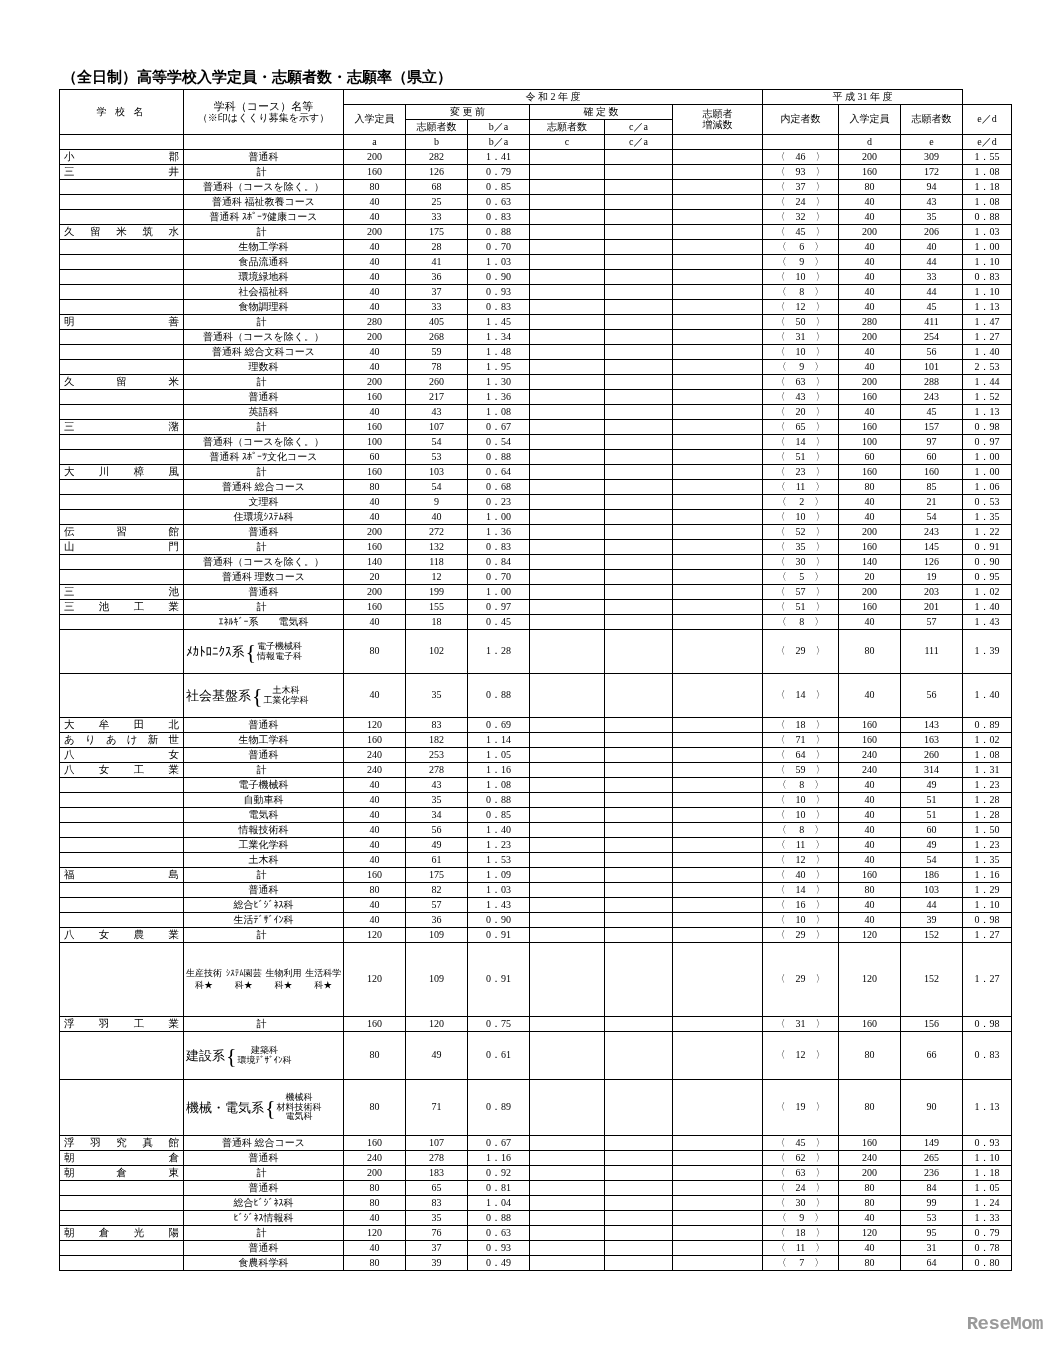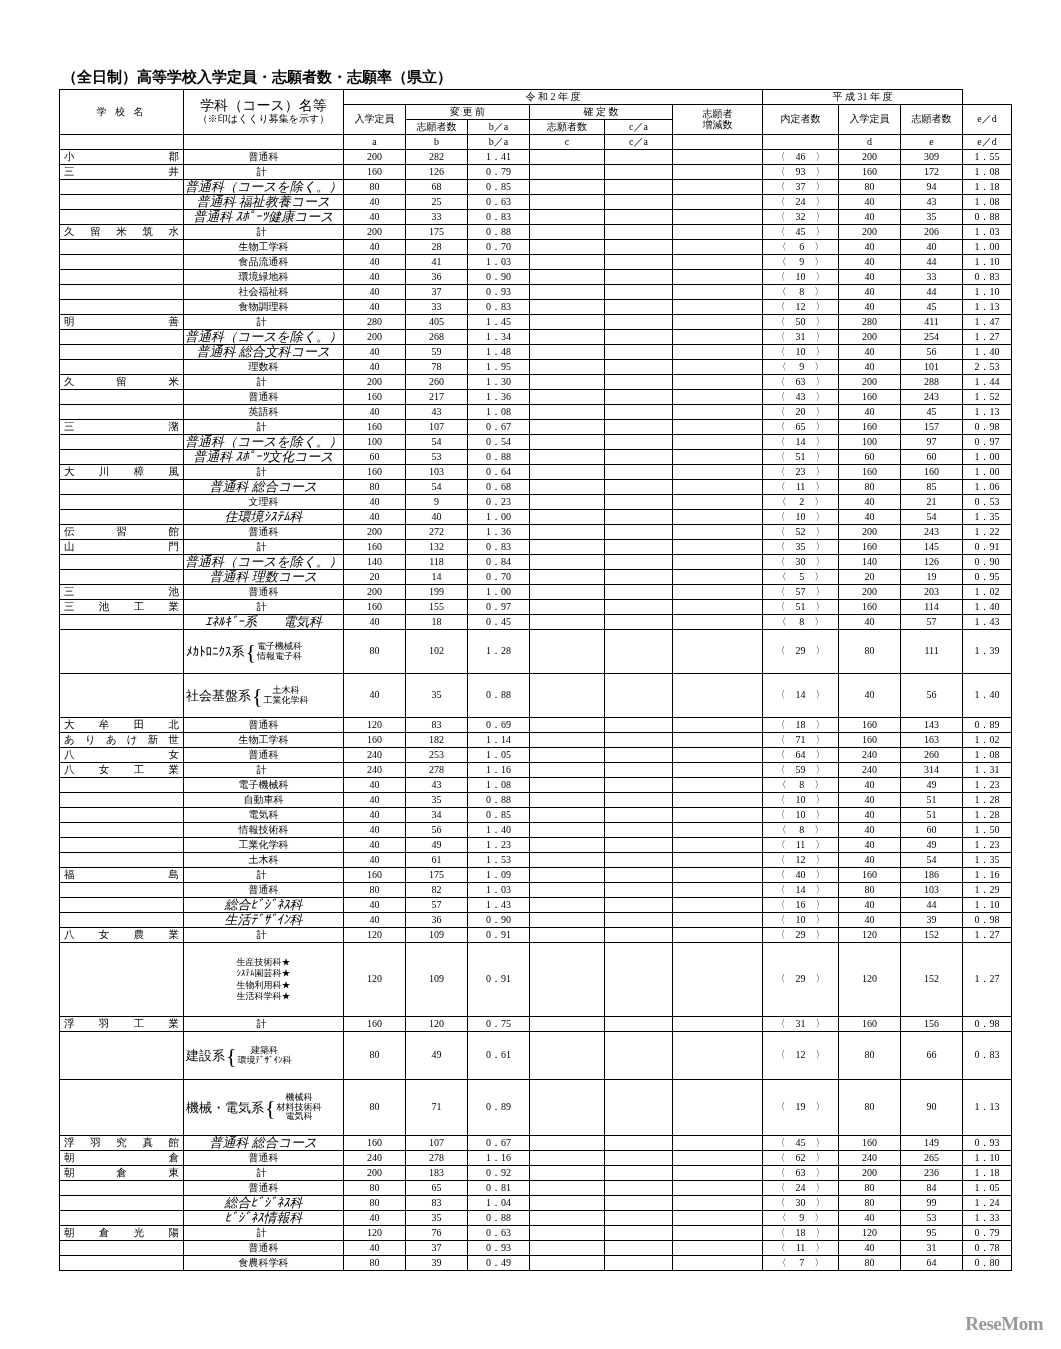--- a/index.html
+++ b/index.html
@@ -40,36 +40,36 @@
     padding-right:3px;
     white-space:nowrap;
     font-size:10.5px;
   }
   .schoolname {
     display:flex; justify-content:space-between;
     padding:0 4px;
     font-size:10.5px;
   }
   .course { text-align:center; font-size:10px; }
-  .course.small { font-size:13px;font-style:italic; }
+  .course.small { font-size:10px; }
   .num { text-align:right; padding-right:7px; font-size:10px; }
   .naitei { text-align:center; font-size:10px; letter-spacing:0px; }
   .kei { letter-spacing:4px; }
   .resemom {
     position:absolute; right:22px; bottom:14px;
-    font-family:Liberation Serif, serif;
+    font-family:Liberation Mono, monospace;
     font-size:19px; font-weight:bold;
     color:#9a9a9a;
     letter-spacing:-0.5px;
   }
   .bracewrap { display:flex; align-items:center; gap:1px; padding-left:2px; }
   .bracewrap .lbl { font-size:13px; white-space:nowrap; }
   .bracewrap .bchar { font-size:22px; line-height:1; }
   .bracewrap .items { display:flex; flex-direction:column; font-size:9px; }
-  .stacked { display:flex; flex-direction:column; font-size:9px; line-height:1.25; }
+  .stacked { display:flex; flex-direction:row; font-size:9px; line-height:1.25; }
 </style>
 </head>
 <body>
 
 <div class="page">
 
   <div class="title">（全日制）高等学校入学定員・志願者数・志願率（県立）</div>
 
   <table class="main">
     <colgroup>
@@ -83,21 +83,21 @@
       <col style="width:90px">
       <col style="width:76px">
       <col style="width:62px">
       <col style="width:62px">
       <col style="width:49px">
     </colgroup>
     <thead>
       <tr>
         <td rowspan="3"><span class="sp2">学 校 名</span></td>
         <td rowspan="3">
-          <div style="font-size:14px">学科（コース）名等</div>
+          <div style="font-size:11px">学科（コース）名等</div>
           <div style="font-size:10px">（※印はくくり募集を示す）</div>
         </td>
         <td colspan="6" class="hdr-tall">令 和 2 年 度</td>
         <td colspan="3" class="hdr-tall">平 成 31 年 度</td>
       </tr>
       <tr>
         <td rowspan="2">入学定員</td>
         <td colspan="2">変 更 前</td>
         <td colspan="2">確 定 数</td>
         <td rowspan="2">
@@ -572,21 +572,21 @@
           <td class="num"></td>
           <td class="naitei">〈　30　〉</td>
           <td class="num">140</td>
           <td class="num">126</td>
           <td class="num">0．90</td>
         </tr>
         <tr>
           <td class="school"></td>
           <td class="course small">普通科 理数コース</td>
           <td class="num">20</td>
-          <td class="num">14</td>
+          <td class="num">12</td>
           <td class="num">0．70</td>
           <td class="num"></td>
           <td class="num"></td>
           <td class="num"></td>
           <td class="naitei">〈　 5　〉</td>
           <td class="num">20</td>
           <td class="num">19</td>
           <td class="num">0．95</td>
         </tr>
         <tr>
@@ -619,21 +619,21 @@
           </td>
           <td class="course kei">計</td>
           <td class="num">160</td>
           <td class="num">155</td>
           <td class="num">0．97</td>
           <td class="num"></td>
           <td class="num"></td>
           <td class="num"></td>
           <td class="naitei">〈　51　〉</td>
           <td class="num">160</td>
-          <td class="num">114</td>
+          <td class="num">201</td>
           <td class="num">1．40</td>
         </tr>
         <tr>
           <td class="school"></td>
           <td class="course small">ｴﾈﾙｷﾞｰ系　　電気科</td>
           <td class="num">40</td>
           <td class="num">18</td>
           <td class="num">0．45</td>
           <td class="num"></td>
           <td class="num"></td>

